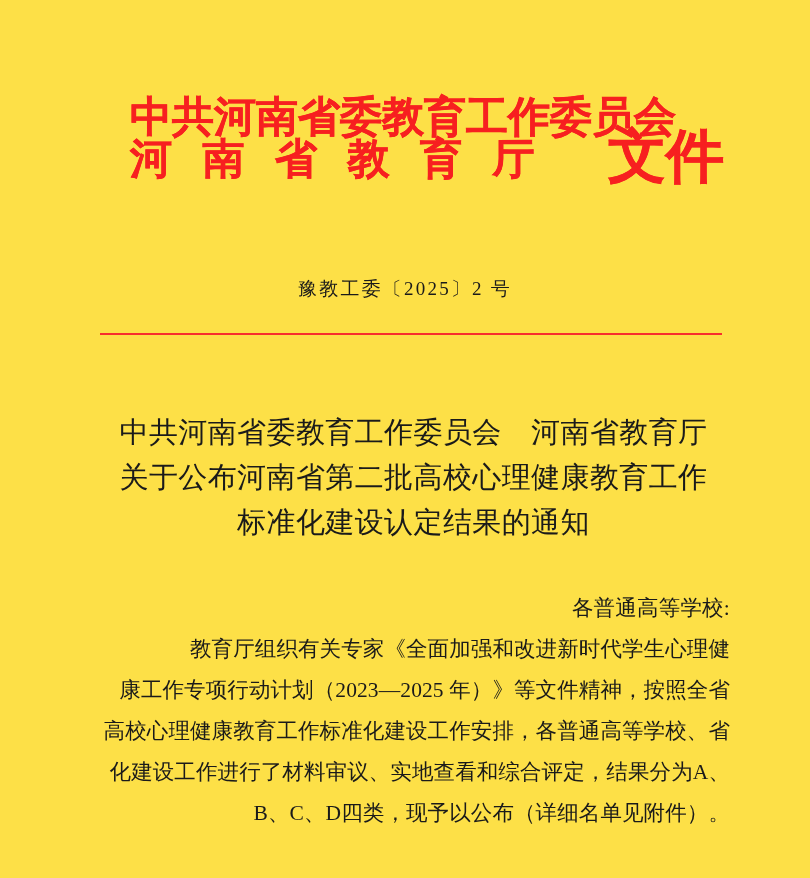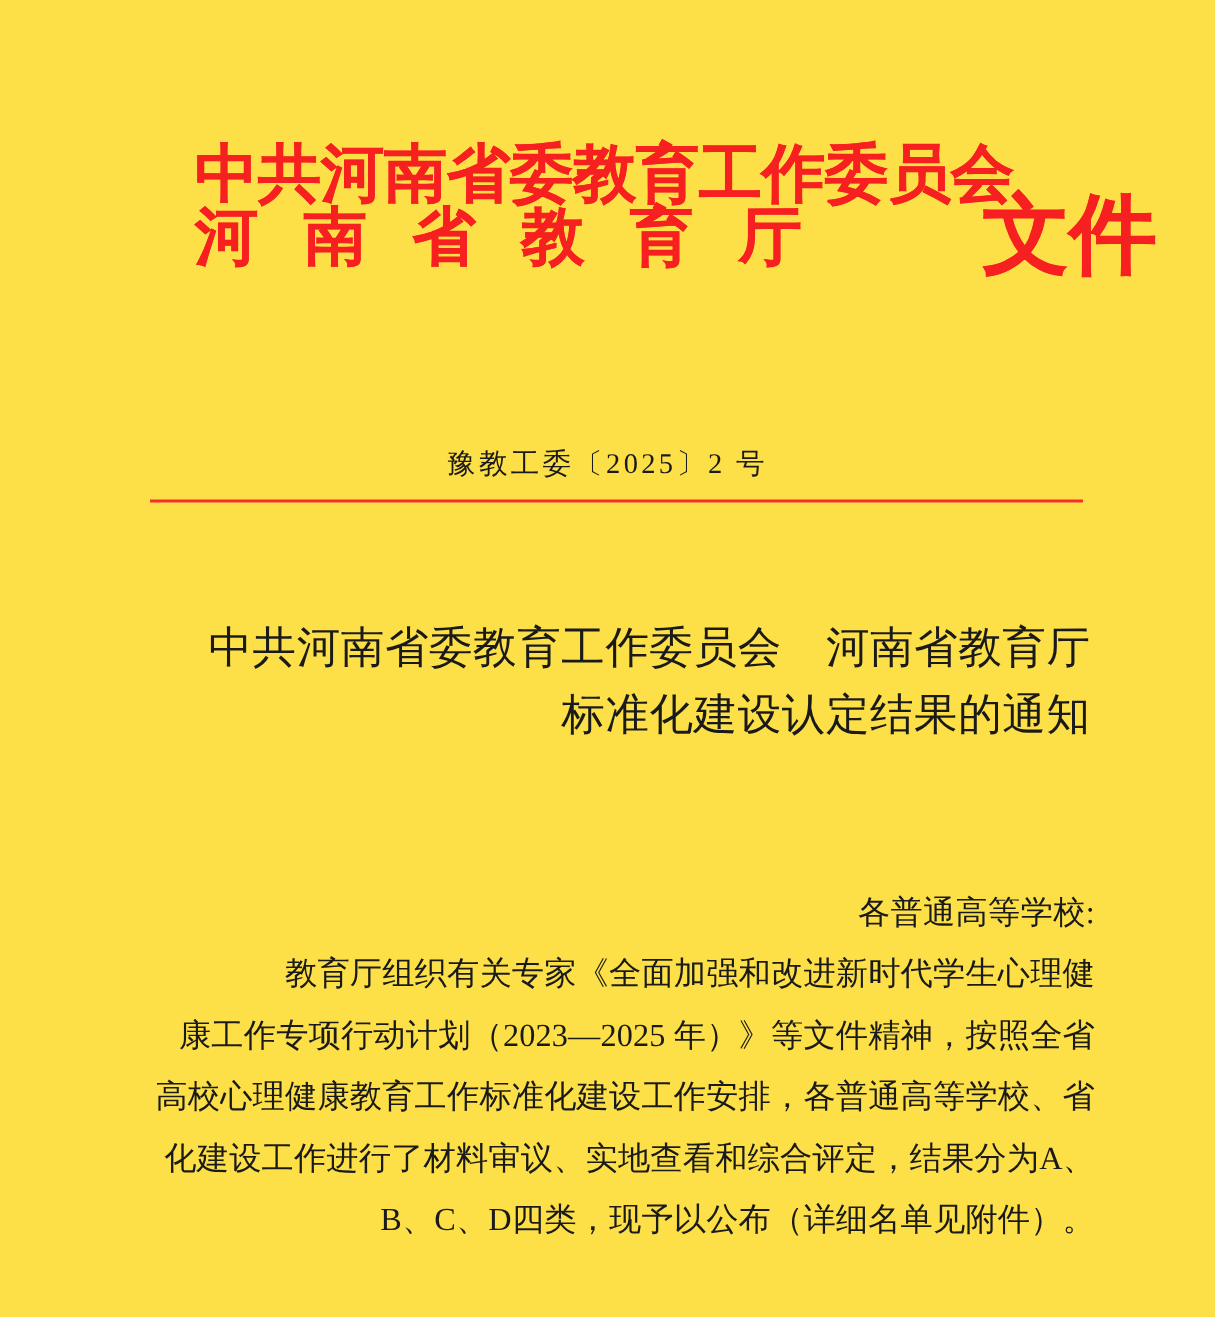--- a/index.html
+++ b/index.html
@@ -65,29 +65,28 @@
     position: absolute;
     left: 608px;
     top: 128px;
     color: #f72020;
     font-family: "Liberation Serif", "DejaVu Serif", serif;
     font-weight: 700;
     font-size: 58px;
     line-height: 1.0;
     letter-spacing: 0px;
     white-space: nowrap;
-    margin-left: 47px;
     -webkit-text-stroke: 0.5px #f72020;
   }
 
   
   .doc-number {
     position: absolute;
     left: 0;
-    top: 296px;
+    top: 276px;
     width: 810px;
     text-align: center;
     font-family: "Liberation Serif", "DejaVu Serif", serif;
     font-size: 19px;
     letter-spacing: 2.2px;
     color: #1a1a1a;
     white-space: nowrap;
   }
 
   
@@ -99,21 +98,21 @@
     height: 2px;
     background: #f72e2e;
   }
 
   
   .doc-title {
     position: absolute;
     left: 100px;
     top: 410px;
     width: 627px;
-    text-align: right;
+    text-align: center;
     font-family: "Liberation Serif", "DejaVu Serif", serif;
     font-size: 29px;
     line-height: 45px;
     color: #1a1a1a;
     letter-spacing: 0.4px;
   }
 
   .doc-title .title-line {
     display: block;
     white-space: nowrap;
@@ -160,20 +159,21 @@
 
     <div class="masthead-doctype">文件</div>
   </div>
 
   <div class="doc-number">豫教工委〔2025〕2 号</div>
 
   <div class="red-rule"></div>
 
   <div class="doc-title">
     <span class="title-line">中共河南省委教育工作委员会　河南省教育厅</span>
+    <span class="title-line">关于公布河南省第二批高校心理健康教育工作</span>
     <span class="title-line">标准化建设认定结果的通知</span>
   </div>
 
   <div class="body-block">
     <span class="body-line salutation">各普通高等学校:</span>
     <span class="body-line indent">教育厅组织有关专家《全面加强和改进新时代学生心理健</span>
     <span class="body-line">康工作专项行动计划（2023—2025 年）》等文件精神，按照全省</span>
     <span class="body-line">高校心理健康教育工作标准化建设工作安排，各普通高等学校、省</span>
     <span class="body-line">化建设工作进行了材料审议、实地查看和综合评定，结果分为A、</span>
     <span class="body-line">B、C、D四类，现予以公布（详细名单见附件）。</span>

